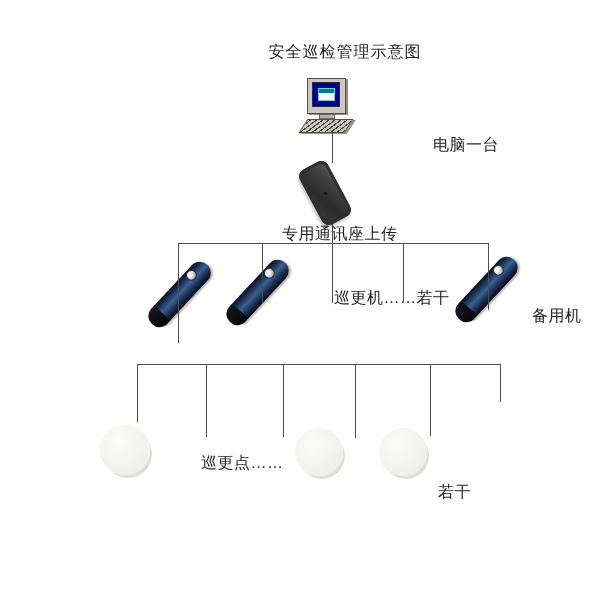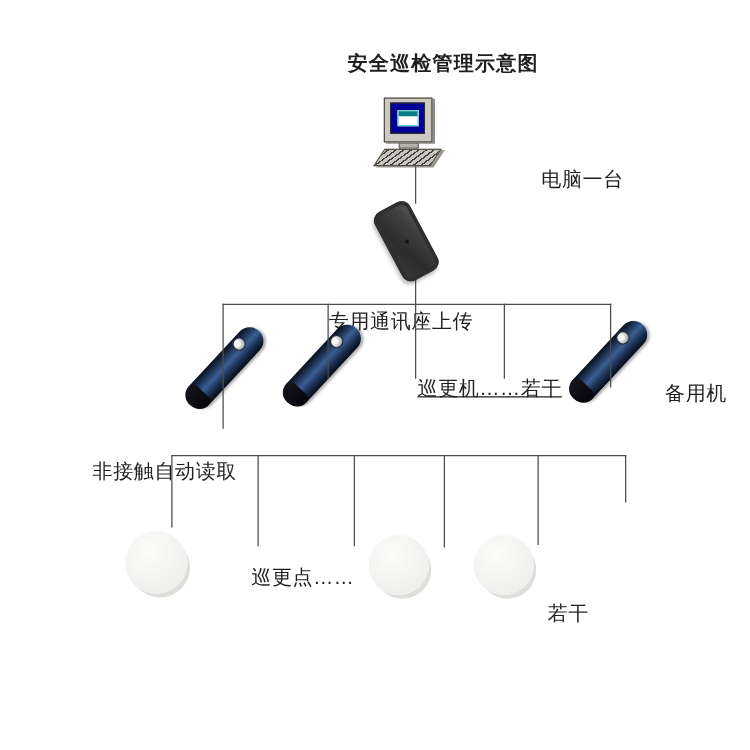--- a/index.html
+++ b/index.html
@@ -38,57 +38,56 @@
   
   .disc{position:absolute;border-radius:50%;z-index:2;
         background:radial-gradient(circle at 38% 32%,#fcfcfb 0%,#f2f2f0 55%,#ebebe9 100%);
         box-shadow:3px 4px 0 -1px #dededb;}
 </style>
 </head>
 <body>
 
 <div class="canvas">
 
-  <div class="txt title" style="left:229px;top:44px;width:202px;text-align:right;font-weight:bold;">安全巡检管理示意图</div>
+  <div class="txt title" style="left:244px;top:44px;width:202px;text-align:center;">安全巡检管理示意图</div>
 
   <div class="computer">
     <div class="monitor">
       <div class="screen">
         <div class="swin">
           <div class="swin-bar"></div>
         </div>
       </div>
     </div>
     <div class="neck"></div>
     <div class="keyboard"></div>
   </div>
   <div class="txt" style="left:433px;top:137px;text-align:right;">电脑一台</div>
 
   <div class="vline" style="left:332px;top:133px;height:30px;"></div>
 
   <div class="dock"></div>
 
   <div class="vline" style="left:332px;top:222px;height:81px;"></div>
 
-  <div class="txt" style="left:263px;top:226px;margin-top:24px;">专用通讯座上传</div>
+  <div class="txt" style="left:282px;top:226px;">专用通讯座上传</div>
 
   <div class="hline" style="left:178px;top:243px;width:311px;"></div>
   <div class="vline" style="left:178px;top:243px;height:100px;"></div>
   <div class="vline" style="left:262px;top:243px;height:60px;"></div>
   <div class="vline" style="left:403px;top:243px;height:60px;"></div>
   <div class="vline" style="left:488px;top:243px;height:67px;"></div>
 
   <div class="device" style="left:140px;top:283px;"></div>
   <div class="device" style="left:218px;top:281px;"></div>
   <div class="device" style="left:447px;top:278px;"></div>
 
-  <div class="txt" style="left:334px;top:304px;text-decoration:underline;">巡更机……若干</div>
+  <div class="txt" style="left:334px;top:290px;">巡更机……若干</div>
   <div class="txt" style="left:532px;top:308px;">备用机</div>
 
-  <div class="txt" style="left:74px;top:370px;">非接触自动读取</div>
 
   <div class="hline" style="left:137px;top:364px;width:364px;"></div>
   <div class="vline" style="left:137px;top:364px;height:58px;"></div>
   <div class="vline" style="left:206px;top:364px;height:73px;"></div>
   <div class="vline" style="left:283px;top:364px;height:73px;"></div>
   <div class="vline" style="left:355px;top:364px;height:74px;"></div>
   <div class="vline" style="left:430px;top:364px;height:72px;"></div>
   <div class="vline" style="left:500px;top:364px;height:38px;"></div>
 
   <div class="disc" style="left:100px;top:425px;width:50px;height:50px;"></div>

